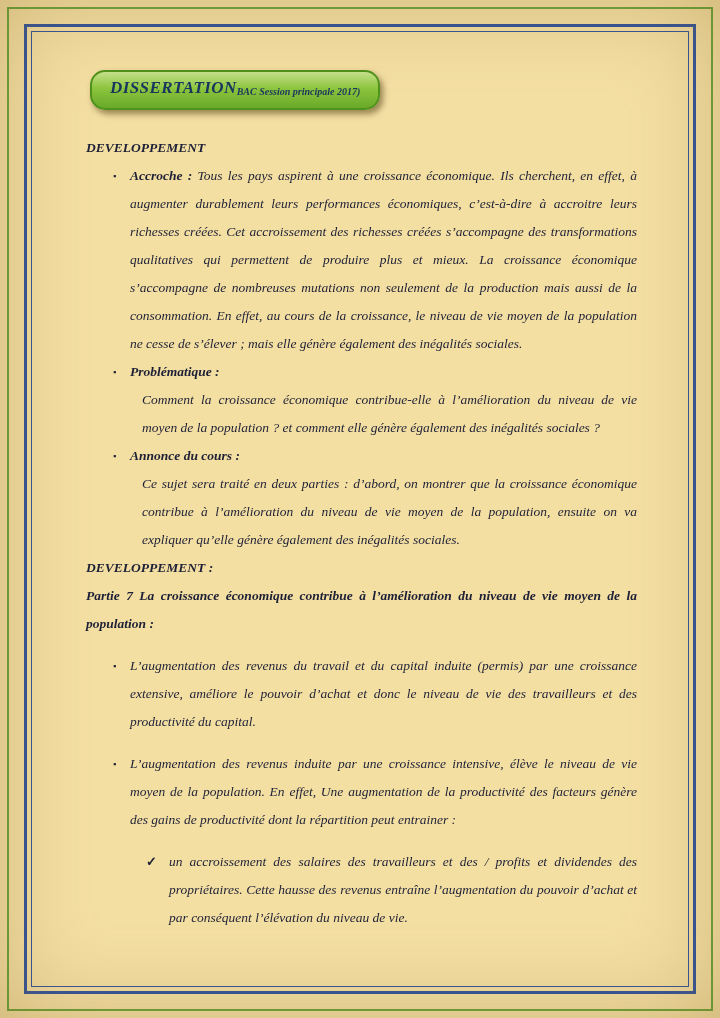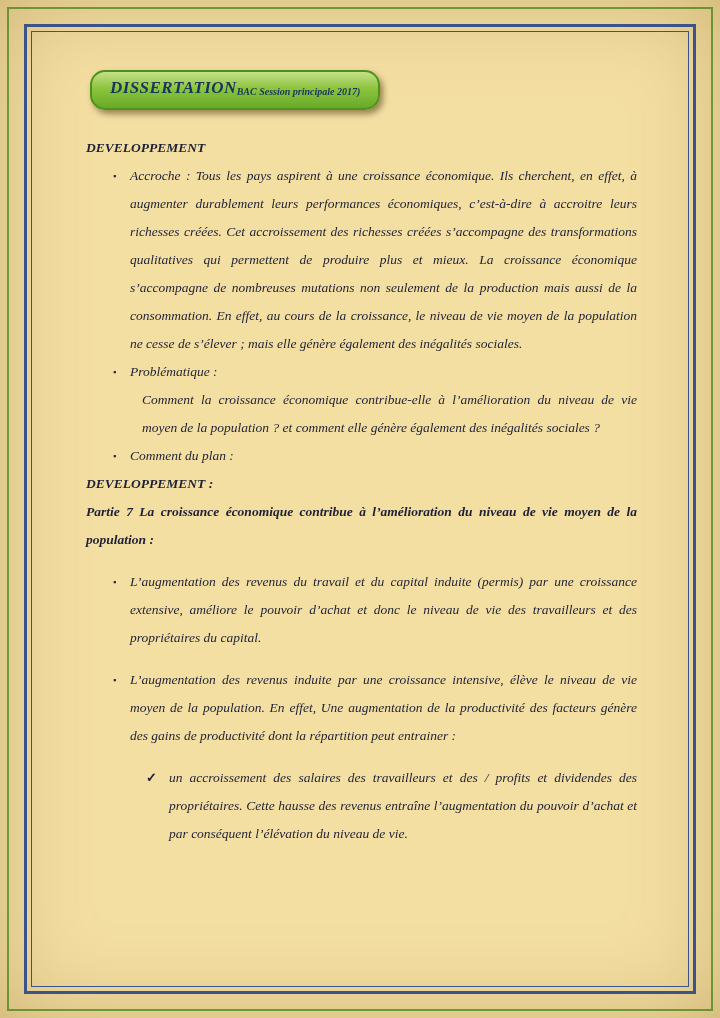--- a/index.html
+++ b/index.html
@@ -36,21 +36,21 @@
     border:2px solid #4f921c;
     border-radius:15px;
     box-shadow:3px 4px 6px rgba(70,55,10,.55);
     line-height:24px;
   }
   .banner-title { font-weight:bold; font-size:17px; color:#17375e; letter-spacing:.4px; }
   .banner-sub   { font-weight:bold; font-size:10px; color:#17375e; position:relative; top:2px; }
 
   .h1 { font-weight:bold; }
   .just { text-align:justify; }
-  .lead { font-weight:normal; }
+  .lead { font-weight:bold; }
 
   .li { display:flex; padding-left:27px; }
   .marker {
     flex:none; width:17px;
     font-style:normal; font-size:9px; line-height:28px;
     color:#1d2036;
   }
   .li-text { flex:1; }
   .below { margin-left:56px; }
 
@@ -83,29 +83,30 @@
   </div>
 
   <div class="li">
     <span class="marker">▪</span>
     <div class="li-text"><span class="lead">Problématique :</span></div>
   </div>
   <div class="just below">Comment la croissance économique contribue-elle à l’amélioration du niveau de vie moyen de la population ? et comment elle génère également des inégalités sociales ?</div>
 
   <div class="li">
     <span class="marker">▪</span>
-    <div class="li-text"><span class="lead">Comment du plan :</span></div>
+    <div class="li-text"><span class="lead">Annonce du cours :</span></div>
   </div>
+  <div class="just below">Ce sujet sera traité en deux parties : d’abord, on montrer que la croissance économique contribue à l’amélioration du niveau de vie moyen de la population, ensuite on va expliquer qu’elle génère également des inégalités sociales.</div>
 
   <div class="h1">DEVELOPPEMENT :</div>
   <div class="h1 just">Partie 7 La croissance économique contribue à l’amélioration du niveau de vie moyen de la population :</div>
 
   <div class="li dev-li">
     <span class="marker">▪</span>
-    <div class="li-text just">L’augmentation des revenus du travail et du capital induite (permis) par une croissance extensive, améliore le pouvoir d’achat et donc le niveau de vie des travailleurs et des propriétaires du capital.</div>
+    <div class="li-text just">L’augmentation des revenus du travail et du capital induite (permis) par une croissance extensive, améliore le pouvoir d’achat et donc le niveau de vie des travailleurs et des productivité du capital.</div>
   </div>
 
   <div class="li dev-li">
     <span class="marker">▪</span>
     <div class="li-text just">L’augmentation des revenus induite par une croissance intensive, élève le niveau de vie moyen de la population. En effet, Une augmentation de la productivité des facteurs génère des gains de productivité dont la répartition peut entrainer :</div>
   </div>
 
   <div class="li-check">
     <span class="marker-check">✓</span>
     <div class="li-text just">un accroissement des salaires des travailleurs et des / profits et dividendes des propriétaires. Cette hausse des revenus entraîne l’augmentation du pouvoir d’achat et par conséquent l’élévation du niveau de vie.</div>

